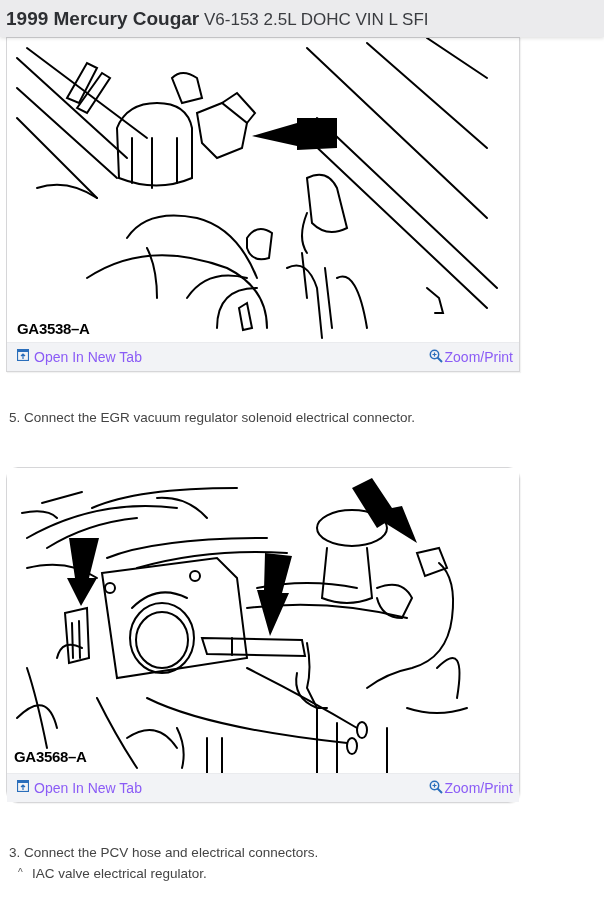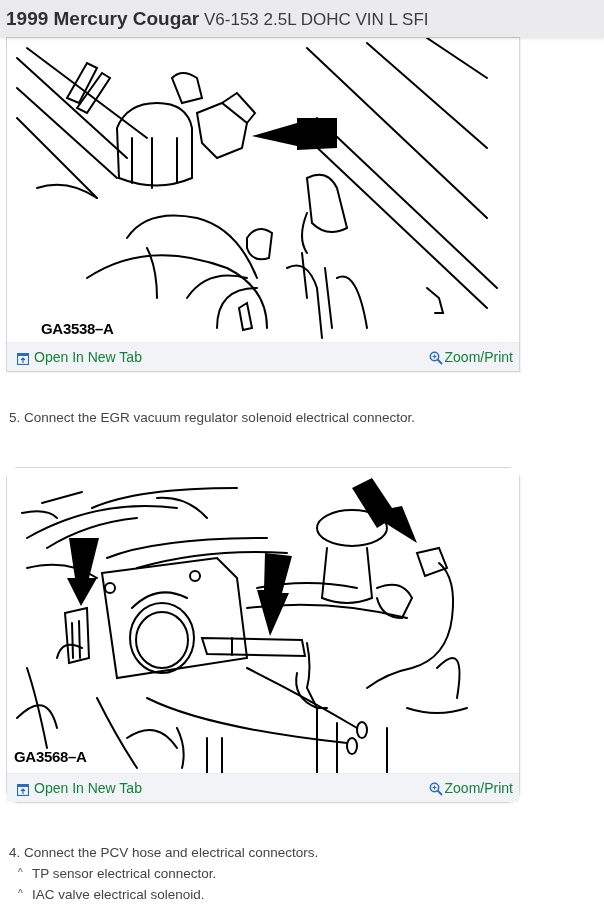--- a/index.html
+++ b/index.html
@@ -33,21 +33,21 @@
   .figure .caption {
     position: absolute; left: 10px; font-size: 15px; font-weight: bold; color: #000;
     font-family: "Liberation Sans", sans-serif; letter-spacing: -0.3px;
   }
   .figure .bar {
     height: 28px; background: #f2f3f6; border-top: 1px solid #eaebee;
     display: flex; justify-content: space-between; align-items: center;
     padding: 0 6px 0 10px;
   }
   .link {
-    color: #15803d; font-size: 14px; display: flex; align-items: flex-end; cursor: pointer;
+    color: #8b5cf6; font-size: 14px; display: flex; align-items: flex-start; cursor: pointer;
     text-decoration: none;
   }
   .link .ico { margin-right: 5px; display: inline-flex; }
 
   .fig1 { top: 37px; }
   .fig1 .art { height: 304px; }
   .fig2 { top: 467px; border-radius: 12px; }
   .fig2 .art { height: 305px; }
 
   .step {
@@ -106,21 +106,21 @@
       <path d="M280 230 Q300 220 310 250 L315 300"></path>
       <path d="M295 215 L300 260"></path>
       <path d="M318 230 L325 290"></path>
       <path d="M330 240 Q350 230 360 290"></path>
       <path d="M300 175 Q290 200 300 215"></path>
       <path d="M232 270 L240 265 L245 290 L236 292 Z"></path>
       <path d="M420 250 L432 260 L436 275 L428 275"></path>
       <path d="M140 210 Q150 230 150 260"></path>
       <path d="M30 150 Q60 140 90 160"></path>
     </svg>
-    <div class="caption" style="top:282px;margin-left:24px;">GA3538–A</div>
+    <div class="caption" style="top:282px;">GA3538–A</div>
   </div>
   <div class="bar">
     <a class="link">
       <span class="ico">
         <svg width="12" height="12" viewBox="0 0 12 12">
             <rect x="0.5" y="0.5" width="11" height="11" fill="none" stroke="#2a6ebb" stroke-width="1.2"></rect>
             <rect x="0.5" y="0.5" width="11" height="2.5" fill="#2a6ebb"></rect>
             <path d="M6 10 V5 M4 7 L6 5 L8 7" stroke="#2a6ebb" stroke-width="1.2" fill="none"></path>
           </svg>
       </span>
@@ -224,16 +224,15 @@
             <line x1="8.5" y1="8.5" x2="13" y2="13" stroke="#2a6ebb" stroke-width="2"></line>
             <path d="M5.5 3.5 V7.5 M3.5 5.5 H7.5" stroke="#2a6ebb" stroke-width="1.2"></path>
           </svg>
       </span>
       <span>Zoom/Print</span>
     </a>
   </div>
 </div>
 
 <div class="step step3">
-  <div>4. Connect the PCV hose and electrical connectors.</div>
-  <div class="sub-item"><span class="caret">^</span><span>TP sensor electrical connector.</span></div>
-  <div class="sub-item"><span class="caret">^</span><span>IAC valve electrical solenoid.</span></div>
+  <div>3. Connect the PCV hose and electrical connectors.</div>
+  <div class="sub-item"><span class="caret">^</span><span>IAC valve electrical regulator.</span></div>
 </div>
 
 </body></html>

